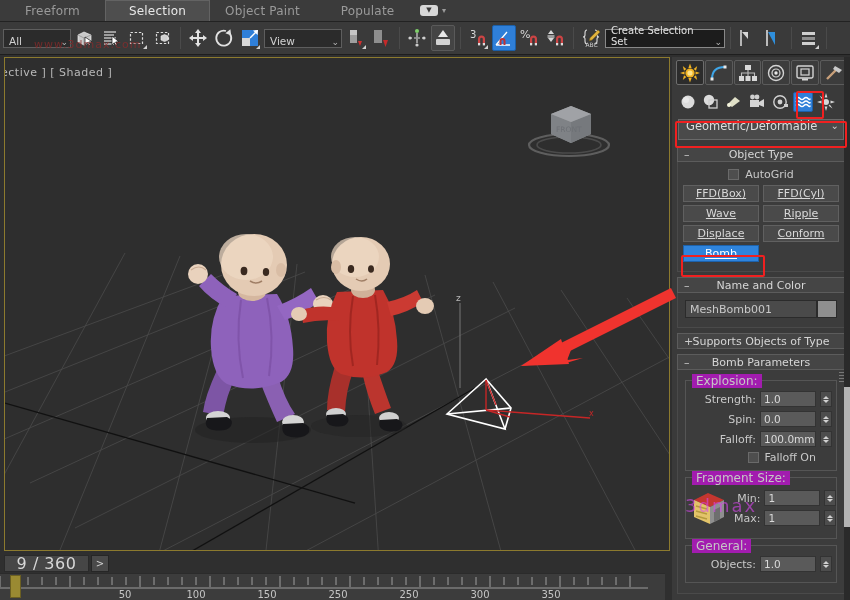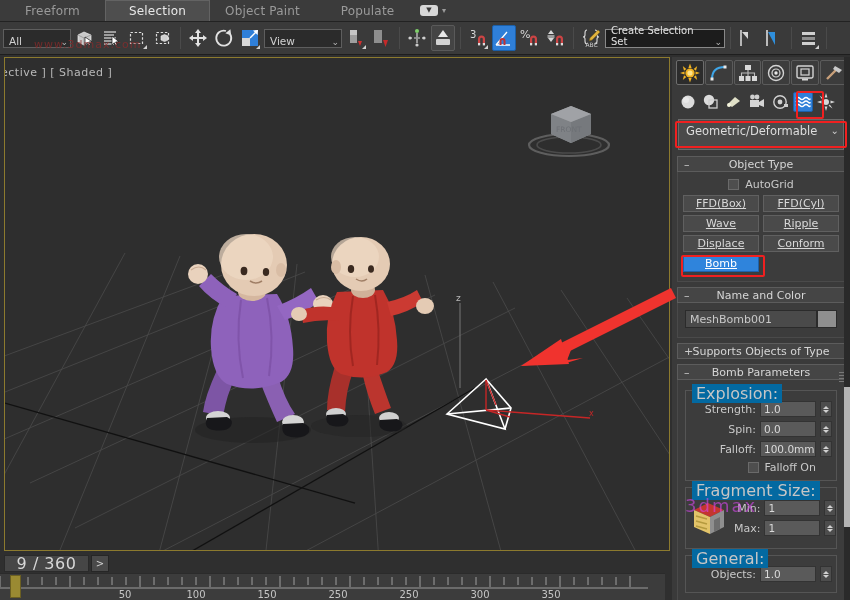--- a/index.html
+++ b/index.html
@@ -122,21 +122,21 @@
   .subicons {
     display:flex; align-items:center; gap:3px; padding:4px 6px; height:30px;
     position:relative;
   }
   .sicon { width:20px; height:20px; display:flex; align-items:center; justify-content:center;
            border:1px solid transparent; border-radius:2px; }
   .sicon.sel { background:#2f7fd8; border:1px solid #1b5fa8; }
   .hl-red { position:absolute; border:2px solid #f02020; border-radius:2px; pointer-events:none; z-index:20; }
 
   .catdd {
-    margin:2px 6px 6px 6px; height:31px; background:#4a4a4a;
+    margin:2px 6px 6px 6px; height:21px; background:#4a4a4a;
     border:1px solid #6a6a6a; display:flex; align-items:center;
     padding:0 4px 8px 7px; color:#ddd; font-size:11.5px; position:relative;
   }
   .catdd .cv { margin-left:auto; font-size:10px; color:#ccc; }
 
   .rollout { margin:0 5px 5px 5px; }
   .roll-head {
     height:16px; background:#454545; border:1px solid #5c5c5c;
     display:flex; align-items:center; justify-content:center;
     color:#d5d5d5; font-size:11px; position:relative;
@@ -160,22 +160,22 @@
 
   .namerow { display:flex; align-items:flex-end; padding:3px 2px; }
   .namefld {
     flex:1; height:18px; background:#4a4a4a; border:1px solid #2b2b2b;
     color:#c9c9c9; font-size:11px; display:flex; align-items:center; padding-left:4px;
   }
   .swatch { width:20px; height:18px; background:#8f8f8f; border:1px solid #2b2b2b; }
 
   .group { border:1px solid #555; margin:6px 2px 4px 2px; padding:10px 4px 6px 4px; position:relative; }
   .group > .gtitle {
-    position:absolute; top:-7px; left:6px; background:#0369a1;
-    padding:0 4px; color:#c6c6c6; font-size:16px;
+    position:absolute; top:-7px; left:6px; background:#a21caf;
+    padding:0 4px; color:#c6c6c6; font-size:12px;
   }
   .prow { display:flex; align-items:center; justify-content:flex-end; gap:4px; margin-bottom:4px; }
   .plab { color:#c8c8c8; font-size:11px; white-space:nowrap; }
   .pfield {
     width:56px; height:16px; background:#5a5a5a; border:1px solid #333;
     color:#d9d9d9; font-size:10.5px; display:flex; align-items:center; padding-left:3px;
   }
   .spin { width:12px; height:16px; background:#4d4d4d; border:1px solid #333;
           display:flex; flex-direction:column; align-items:center; justify-content:center; gap:1px; }
   .spin i { display:block; width:0; height:0; border-left:3px solid transparent;

